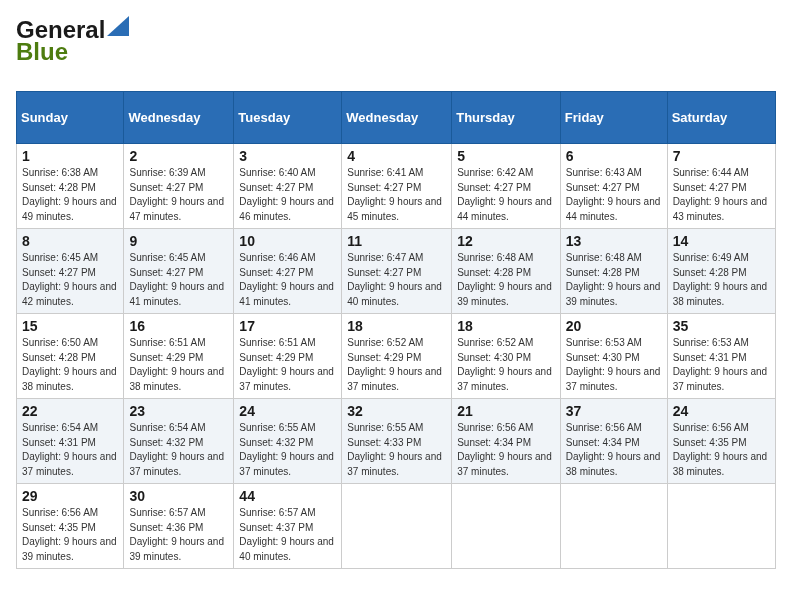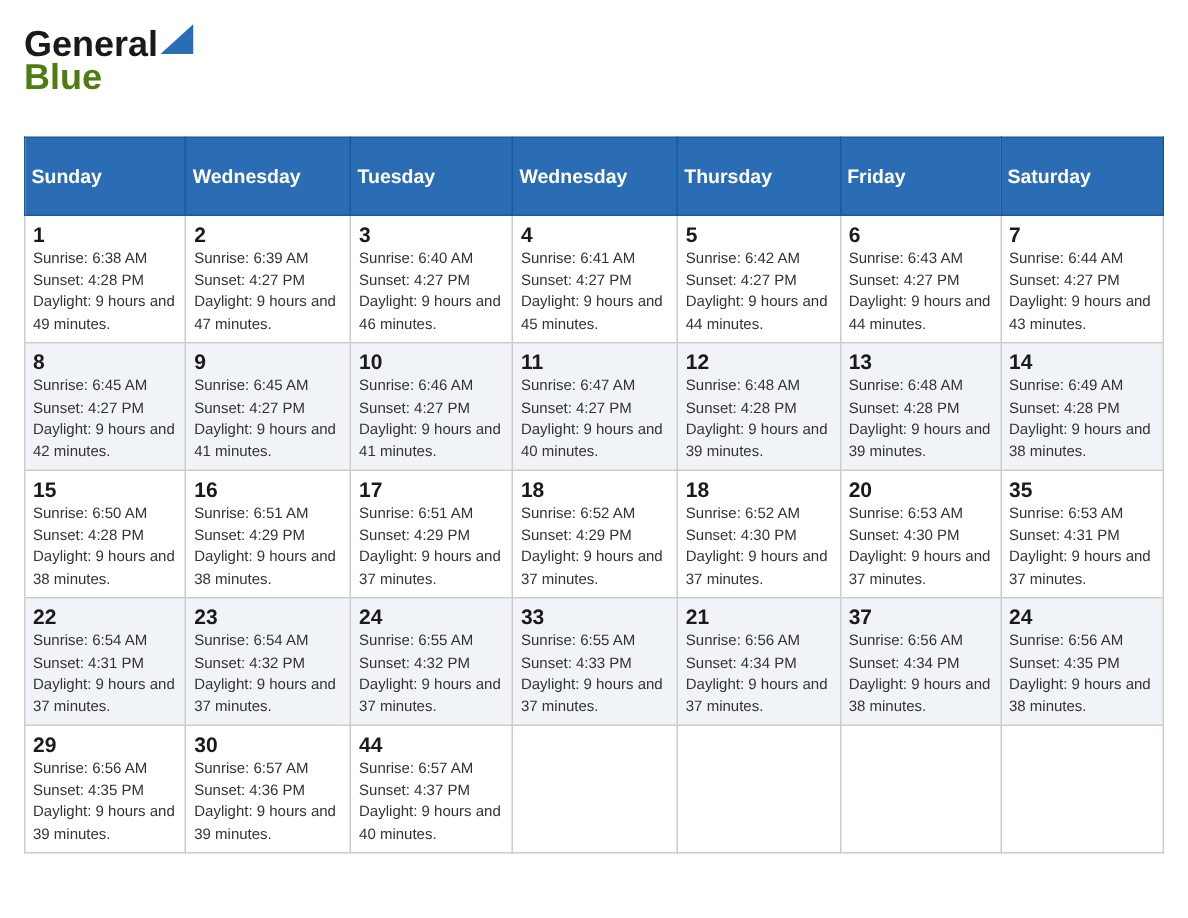--- a/index.html
+++ b/index.html
@@ -203,21 +203,21 @@
         </td>
         <td>
         <span class="day-num">23</span>
         <div class="day-info">Sunrise: 6:54 AM<br>Sunset: 4:32 PM<br>Daylight: 9 hours and 37 minutes.</div>
         </td>
         <td>
         <span class="day-num">24</span>
         <div class="day-info">Sunrise: 6:55 AM<br>Sunset: 4:32 PM<br>Daylight: 9 hours and 37 minutes.</div>
         </td>
         <td>
-        <span class="day-num">33</span>
+        <span class="day-num">32</span>
         <div class="day-info">Sunrise: 6:55 AM<br>Sunset: 4:33 PM<br>Daylight: 9 hours and 37 minutes.</div>
         </td>
         <td>
         <span class="day-num">21</span>
         <div class="day-info">Sunrise: 6:56 AM<br>Sunset: 4:34 PM<br>Daylight: 9 hours and 37 minutes.</div>
         </td>
         <td>
         <span class="day-num">37</span>
         <div class="day-info">Sunrise: 6:56 AM<br>Sunset: 4:34 PM<br>Daylight: 9 hours and 38 minutes.</div>
         </td>

